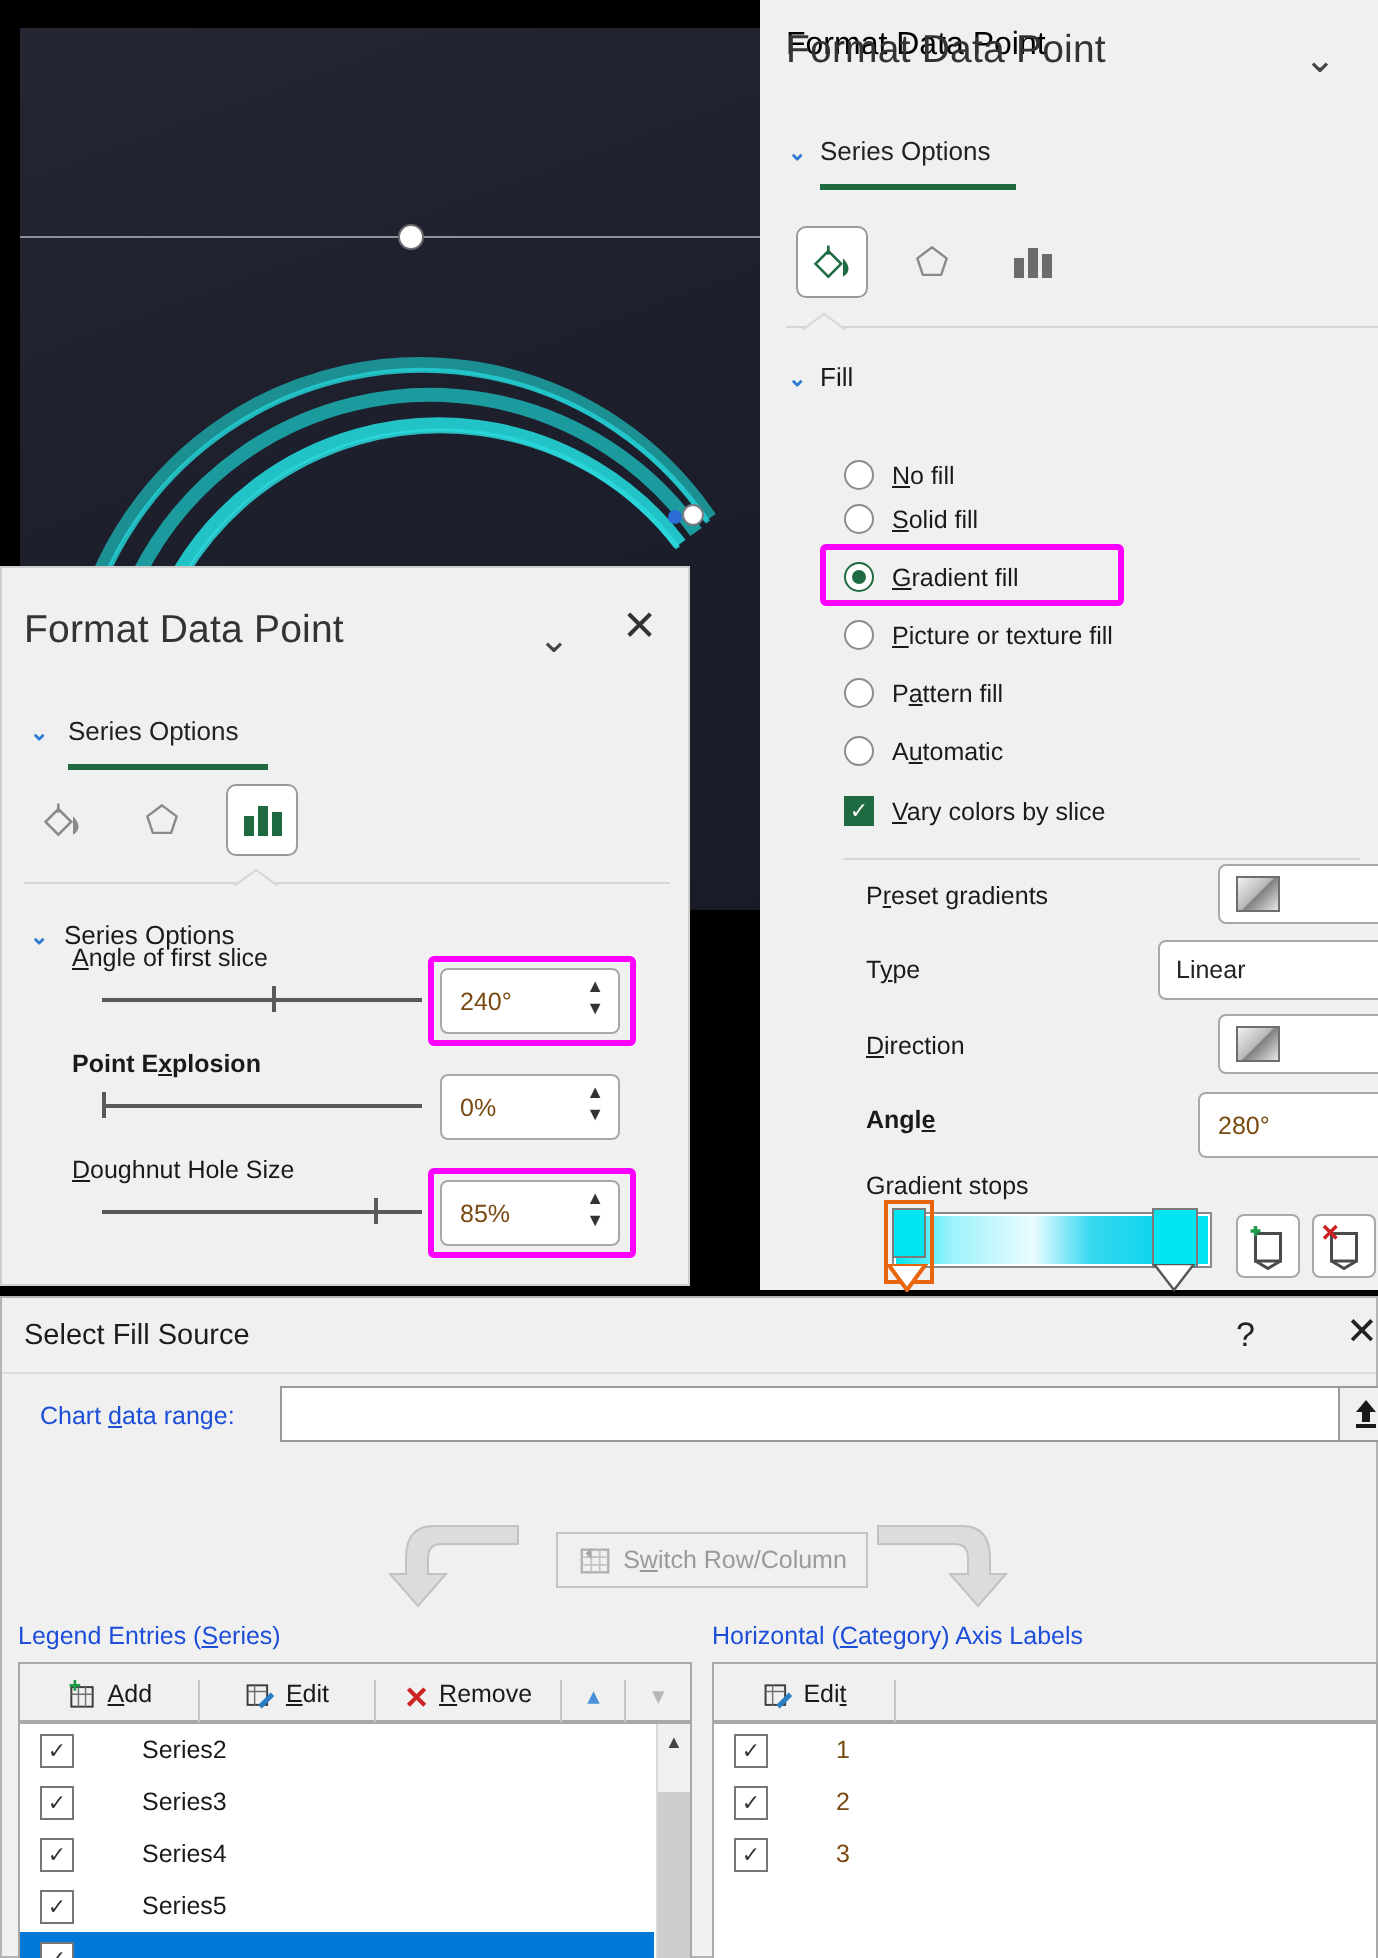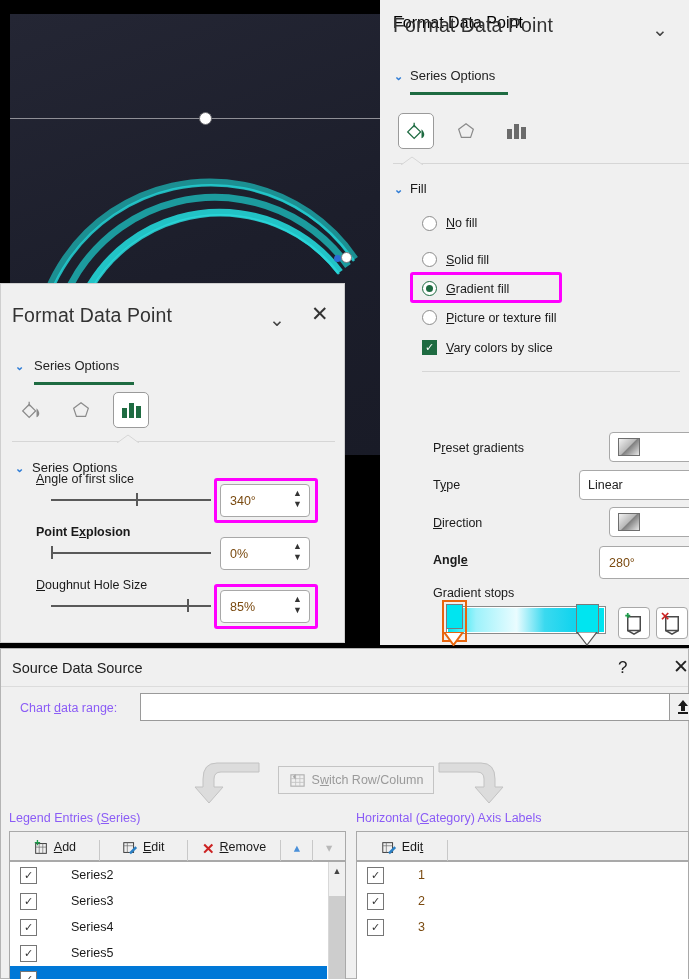--- a/index.html
+++ b/index.html
@@ -65,21 +65,21 @@
   
   .combo { height:30px; border:1px solid #a8a8a8; border-radius:4px; background:#fff;
     display:flex; align-items:center; font-size:12.5px; color:#222; }
   .swatch { width:22px; height:18px; border:1px solid #6e6e6e;
     background: linear-gradient(135deg,#f2f2f2 0%,#b9b9b9 48%,#808080 52%,#e8e8e8 100%); }
 
   
   #dialog { left:0; top:648px; width:689px; height:331px; background:#f0f0f0;
     border:1px solid #b4b4b4; }
   .dlg-title { font-size:14.5px; color:#1d1d1d; }
-  .dlg-body { font-size:12.5px; color:#8b5cf6; }
+  .dlg-body { font-size:12.5px; color:#1d4ed8; }
   .btnbar { border:1px solid #a9a9a9; background:#f0f0f0; height:30px;
      display:flex; align-items:center; }
   .listbox { border:1px solid #a9a9a9; background:#fff; }
   .lrow { height:26px; display:flex; align-items:center; font-size:12.5px; color:#1a1a1a; }
   .lchk { width:17px; height:17px; border:1px solid #767676; background:#fff;
     display:flex; align-items:center; justify-content:center; color:#333; font-size:11px; }
   .flat-btn { display:flex; align-items:flex-start; gap:5px; font-size:12.5px;
     color:#1a1a1a; height:28px; padding:0 10px;margin-top:16px; }
 </style>
 </head>
@@ -132,36 +132,44 @@
   <div class="abs hr" style="left:13px;top:163px;width:296px;"></div>
   <svg class="abs" style="left:20px;top:156px;" width="24" height="9">
     <path d="M1 9 L12 1 L23 9" fill="#f0f0f0" stroke="#d6d6d6" stroke-width="1"></path>
   </svg>
 
   <div class="abs blue-chev" style="left:14px;top:183px;">⌄</div>
   <div class="abs section-head-b" style="left:30px;top:181px;font-size:13px;">Fill</div>
 
   <div class="abs" style="left:422px;top:0;"></div>
   <div class="abs" id="fill-options" style="left:42px;top:216px;width:260px;">
-      <div style="position: relative; height: 29px; display: flex; align-items: flex-start; gap: 9px;">
+      <div style="position: relative; height: 29px; display: flex; align-items: flex-end; gap: 9px;">
         <span class="radio"></span>
         <span class="lbl"><u>N</u>o fill</span>
       </div>
       <div style="position: relative; height: 29px; display: flex; align-items: center; gap: 9px;">
         <span class="radio"></span>
         <span class="lbl"><u>S</u>olid fill</span>
       </div>
       <div style="position: relative; height: 29px; display: flex; align-items: center; gap: 9px;">
         <span class="radio on"></span>
         <span class="lbl"><u>G</u>radient fill</span>
         <div class="hl-box" style="position: absolute; left: -12px; top: -2px; width: 152px; height: 31px; pointer-events: none; border-color: rgb(255, 0, 255);"></div>
       </div>
       <div style="position: relative; height: 29px; display: flex; align-items: center; gap: 9px;">
         <span class="radio"></span>
         <span class="lbl"><u>P</u>icture or texture fill</span>
+      </div>
+      <div style="position: relative; height: 29px; display: flex; align-items: center; gap: 9px;">
+        <span class="radio"></span>
+        <span class="lbl">P<u>a</u>ttern fill</span>
+      </div>
+      <div style="position: relative; height: 29px; display: flex; align-items: center; gap: 9px;">
+        <span class="radio"></span>
+        <span class="lbl">A<u>u</u>tomatic</span>
       </div>
       <div style="height: 29px; display: flex; align-items: center; gap: 9px; margin-top: 1px;">
         <span class="chk">✓</span>
         <span class="lbl"><u>V</u>ary colors by slice</span>
       </div>
       <div class="hr" style="margin-top: 9px; width: 258px;"></div>
     </div>
 
   <div class="abs lbl" style="left:434px;top:0;"></div>
   <div class="abs lbl" style="left:53px;top:441px;">
@@ -263,21 +271,21 @@
   <div class="abs blue-chev" style="left:14px;top:178px;">⌄</div>
   <div class="abs section-head-b" style="left:31px;top:176px;font-size:13px;">Series Options</div>
 
   <div class="abs" id="left-controls" style="left:0;top:188px;width:345px;">
       <div style="position: relative; height: 53px;">
         <div class="lbl" style="position:absolute;left:35px;top:0;"><u>A</u>ngle of first slice</div>
         <div class="sld-track" style="position:absolute;left:50px;top:27px;width:160px;">
           <span class="sld-tick" style="left:85.32000000000001px;"></span>
         </div>
         <div class="spin" style="position:absolute;left:219px;top:12px;width:90px;">
-          <span>340°</span>
+          <span>240°</span>
           <span class="arrows">
             <span>▲</span>
             <span>▼</span>
           </span>
         </div>
         <div class="hl-box" style="position: absolute; left: 213px; top: 6px; width: 104px; height: 45px; pointer-events: none; border-color: rgb(255, 0, 255);"></div>
       </div>
       <div style="position: relative; height: 53px;">
         <div class="lbl" style="position:absolute;left:35px;top:0;font-weight:bold;">Point E<u>x</u>plosion</div>
         <div class="sld-track" style="position:absolute;left:50px;top:27px;width:160px;">
@@ -302,21 +310,21 @@
             <span>▲</span>
             <span>▼</span>
           </span>
         </div>
         <div class="hl-box" style="position: absolute; left: 213px; top: 6px; width: 104px; height: 45px; pointer-events: none; border-color: rgb(255, 0, 255);"></div>
       </div>
     </div>
 </div>
 
 <div class="abs" id="dialog">
-  <div class="abs dlg-title" style="left:11px;top:11px;">Source Data Source</div>
+  <div class="abs dlg-title" style="left:11px;top:11px;">Select Fill Source</div>
   <div class="abs" style="left:617px;top:9px;font-size:17px;color:#222;">?</div>
   <div class="abs" style="left:672px;top:9px;font-size:19px;color:#222;line-height:18px;">✕</div>
   <div class="abs" style="left:0;top:37px;width:687px;height:1px;background:#dcdcdc;"></div>
 
   <div class="abs dlg-body" style="left:19px;top:52px;">
     Chart <u>d</u>ata range:
   </div>
   <div class="abs" style="left:139px;top:44px;width:550px;height:28px;border:1px solid #9a9a9a;background:#fff;">
     <input style="width: 100%; height: 100%; border: 0px; outline: 0px; padding: 0px 6px; font-size: 12.5px; font-family: &quot;Liberation Sans&quot;, sans-serif;" value="">
   </div>

